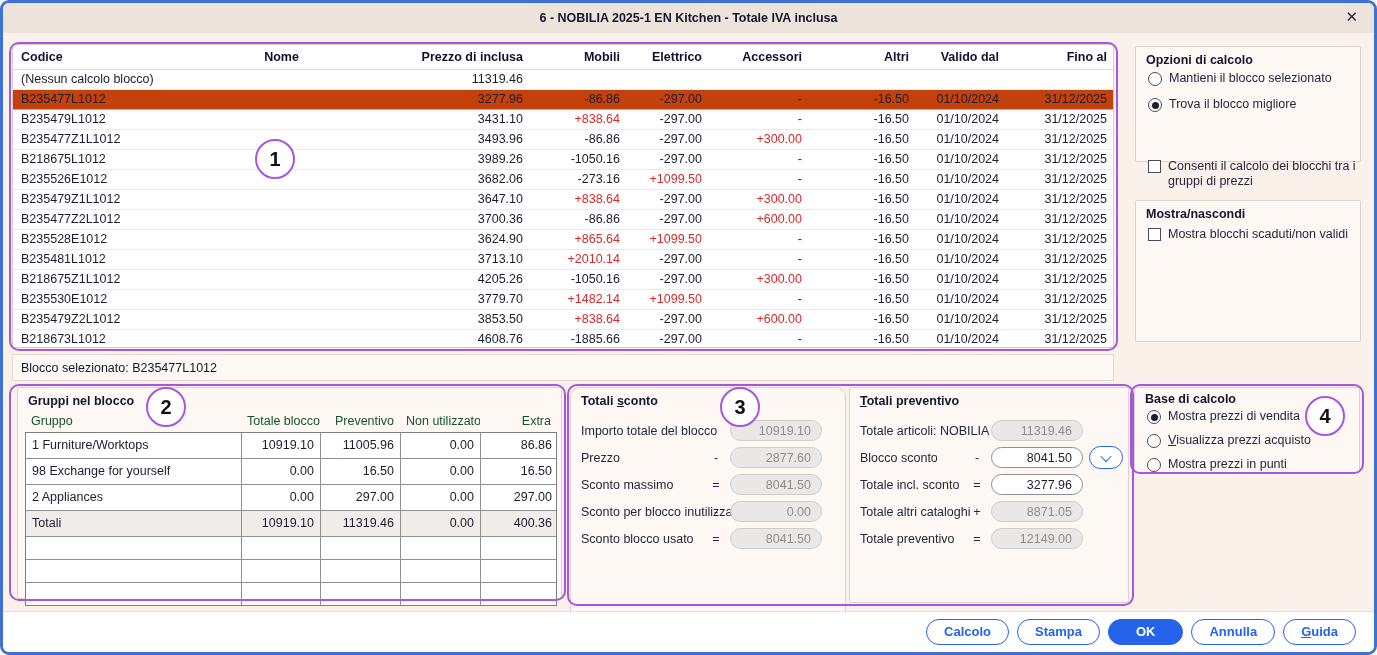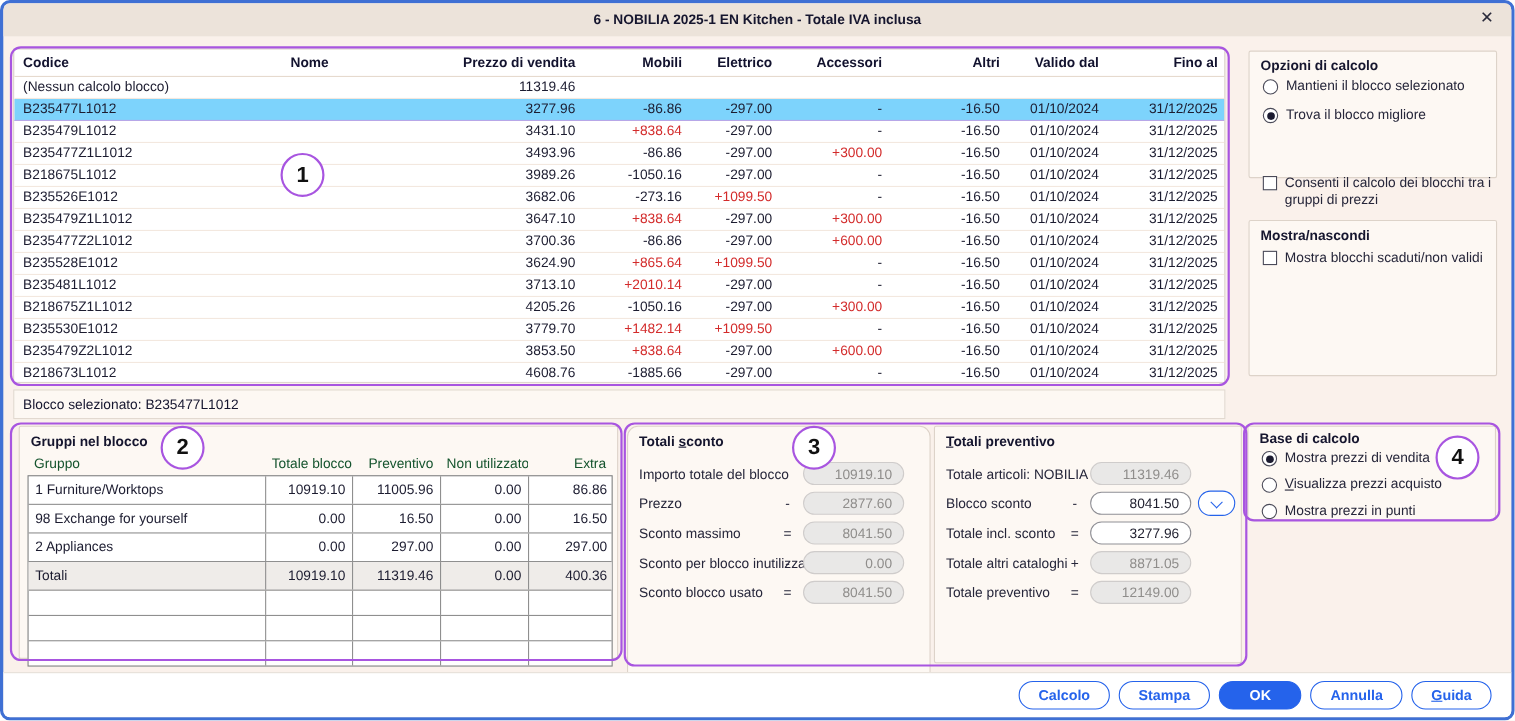--- a/index.html
+++ b/index.html
@@ -25,21 +25,21 @@
   }
   
   .table-wrap {
     position:absolute; left:9px; top:41px; width:1102px; height:304px;
     background:#fff; border:1px solid #d8cec5; box-sizing:border-box; overflow:hidden;
   }
   .bt-grid { display:grid; grid-template-columns:226px 85px 207px 97px 82px 100px 107px 90px 108px; }
   .bt-header { height:24px; line-height:24px; border-bottom:1px solid #e6dace; }
   .bt-header .btc { font-weight:bold; color:#12122e; }
   .bt-row { height:19px; line-height:19px; border-bottom:1px solid #f3e8df; color:#1c1c30; background:#fff; }
-  .bt-row.selected { background:#7dd3fc; border-bottom-color:#b7a7e8; }
+  .bt-row.selected { background:#c2410c; border-bottom-color:#b7a7e8; }
   .btc { font-size:12.5px; padding:0 8px; white-space:nowrap; overflow:hidden; box-sizing:border-box; }
   .a-left{text-align:left} .a-center{text-align:center} .a-right{text-align:right}
   .red { color:#d32b2b; }
   
   .gbox {
     position:absolute; box-sizing:border-box;
     border:1px solid #ddd3c9; background:#fdf8f3; border-radius:2px;
   }
   .gtitle { position:absolute; left:10px; top:6px; font-size:12.5px; font-weight:bold; color:#15152e; white-space:nowrap; }
   .opt-row { position:absolute; left:12px; display:flex; align-items:flex-start; gap:7px; font-size:12.5px; color:#26263a; line-height:15px; }
@@ -123,21 +123,21 @@
 
   <div class="titlebar">
     <span>6 - NOBILIA 2025-1 EN Kitchen - Totale IVA inclusa</span>
     <span class="close">✕</span>
   </div>
 
   <div class="table-wrap">
     <div class="bt-grid bt-header" id="bt-header">
         <div class="btc h a-left">Codice</div>
         <div class="btc h a-center">Nome</div>
-        <div class="btc h a-right">Prezzo di vendita</div>
+        <div class="btc h a-right">Prezzo di inclusa</div>
         <div class="btc h a-right">Mobili</div>
         <div class="btc h a-right">Elettrico</div>
         <div class="btc h a-right">Accessori</div>
         <div class="btc h a-right">Altri</div>
         <div class="btc h a-right">Valido dal</div>
         <div class="btc h a-right">Fino al</div>
       </div>
     <div id="bt-body">
         <div class="bt-row bt-grid">
           <div class="btc a-left">(Nessun calcolo blocco)</div>

